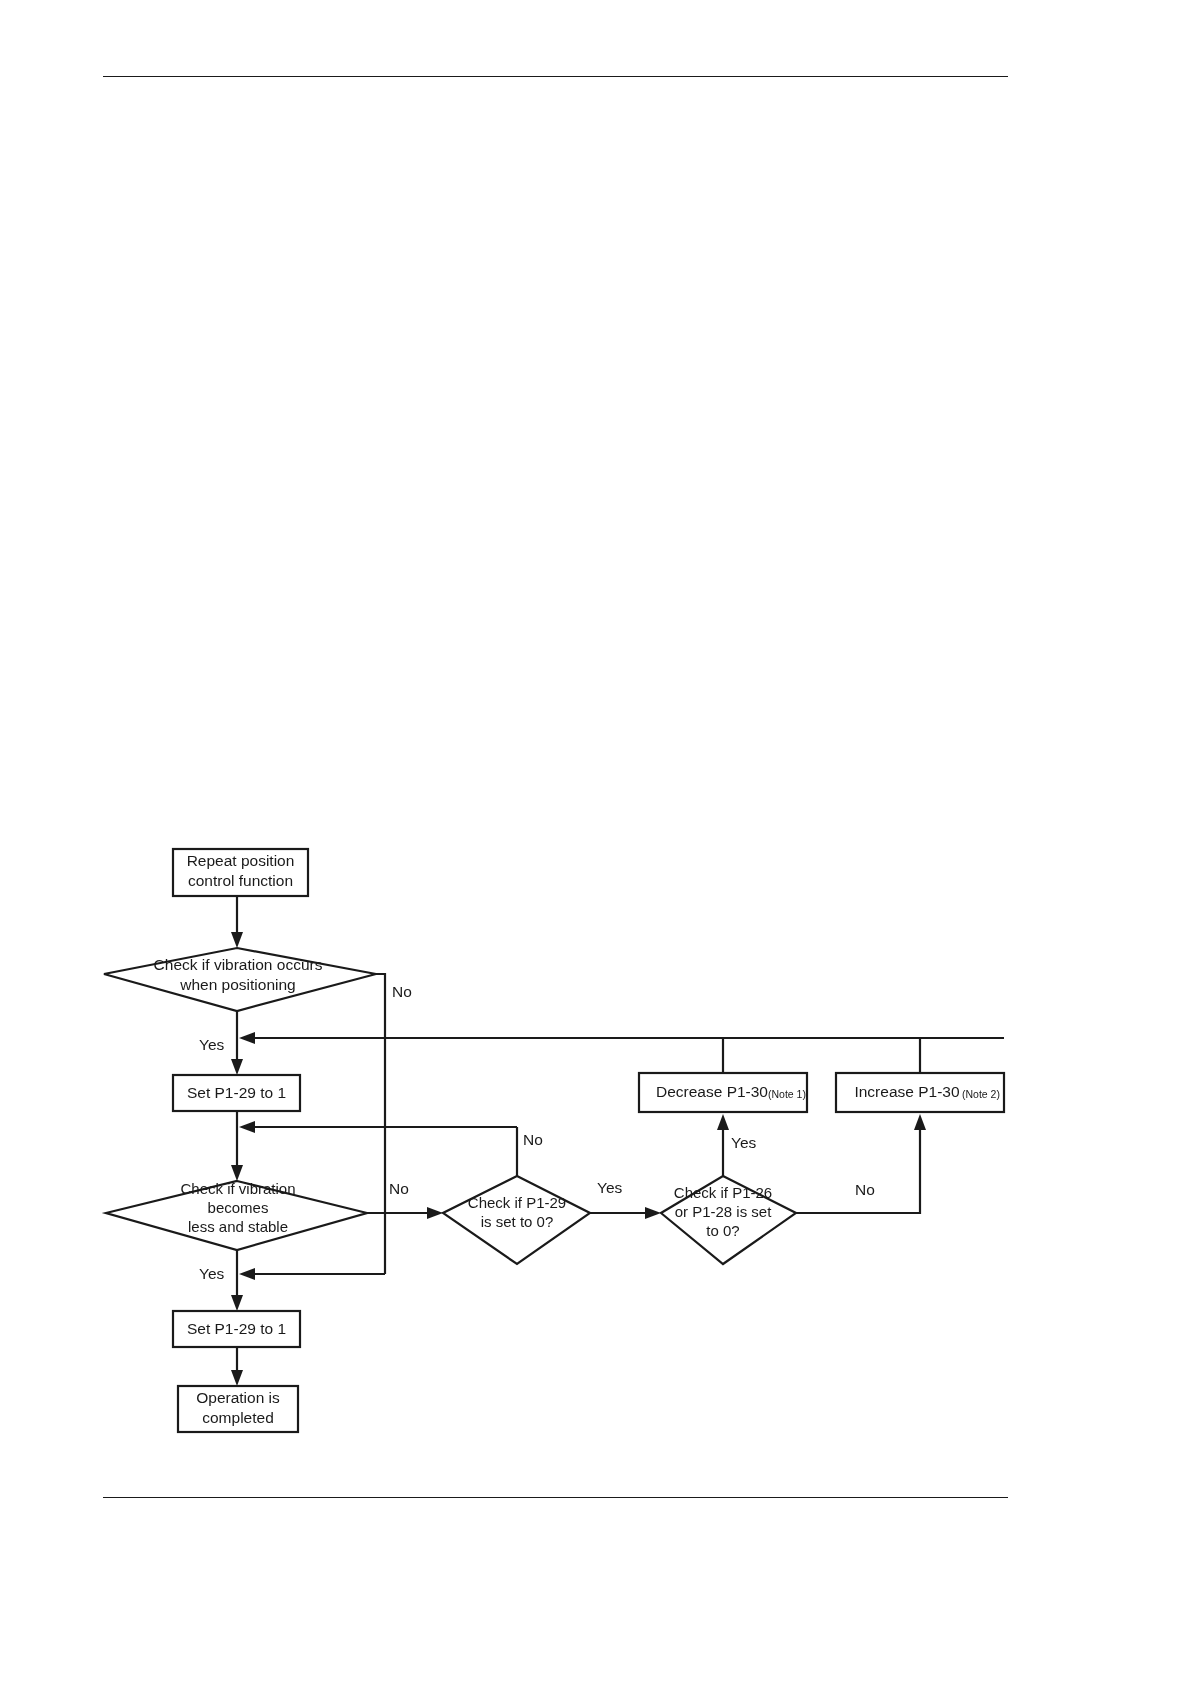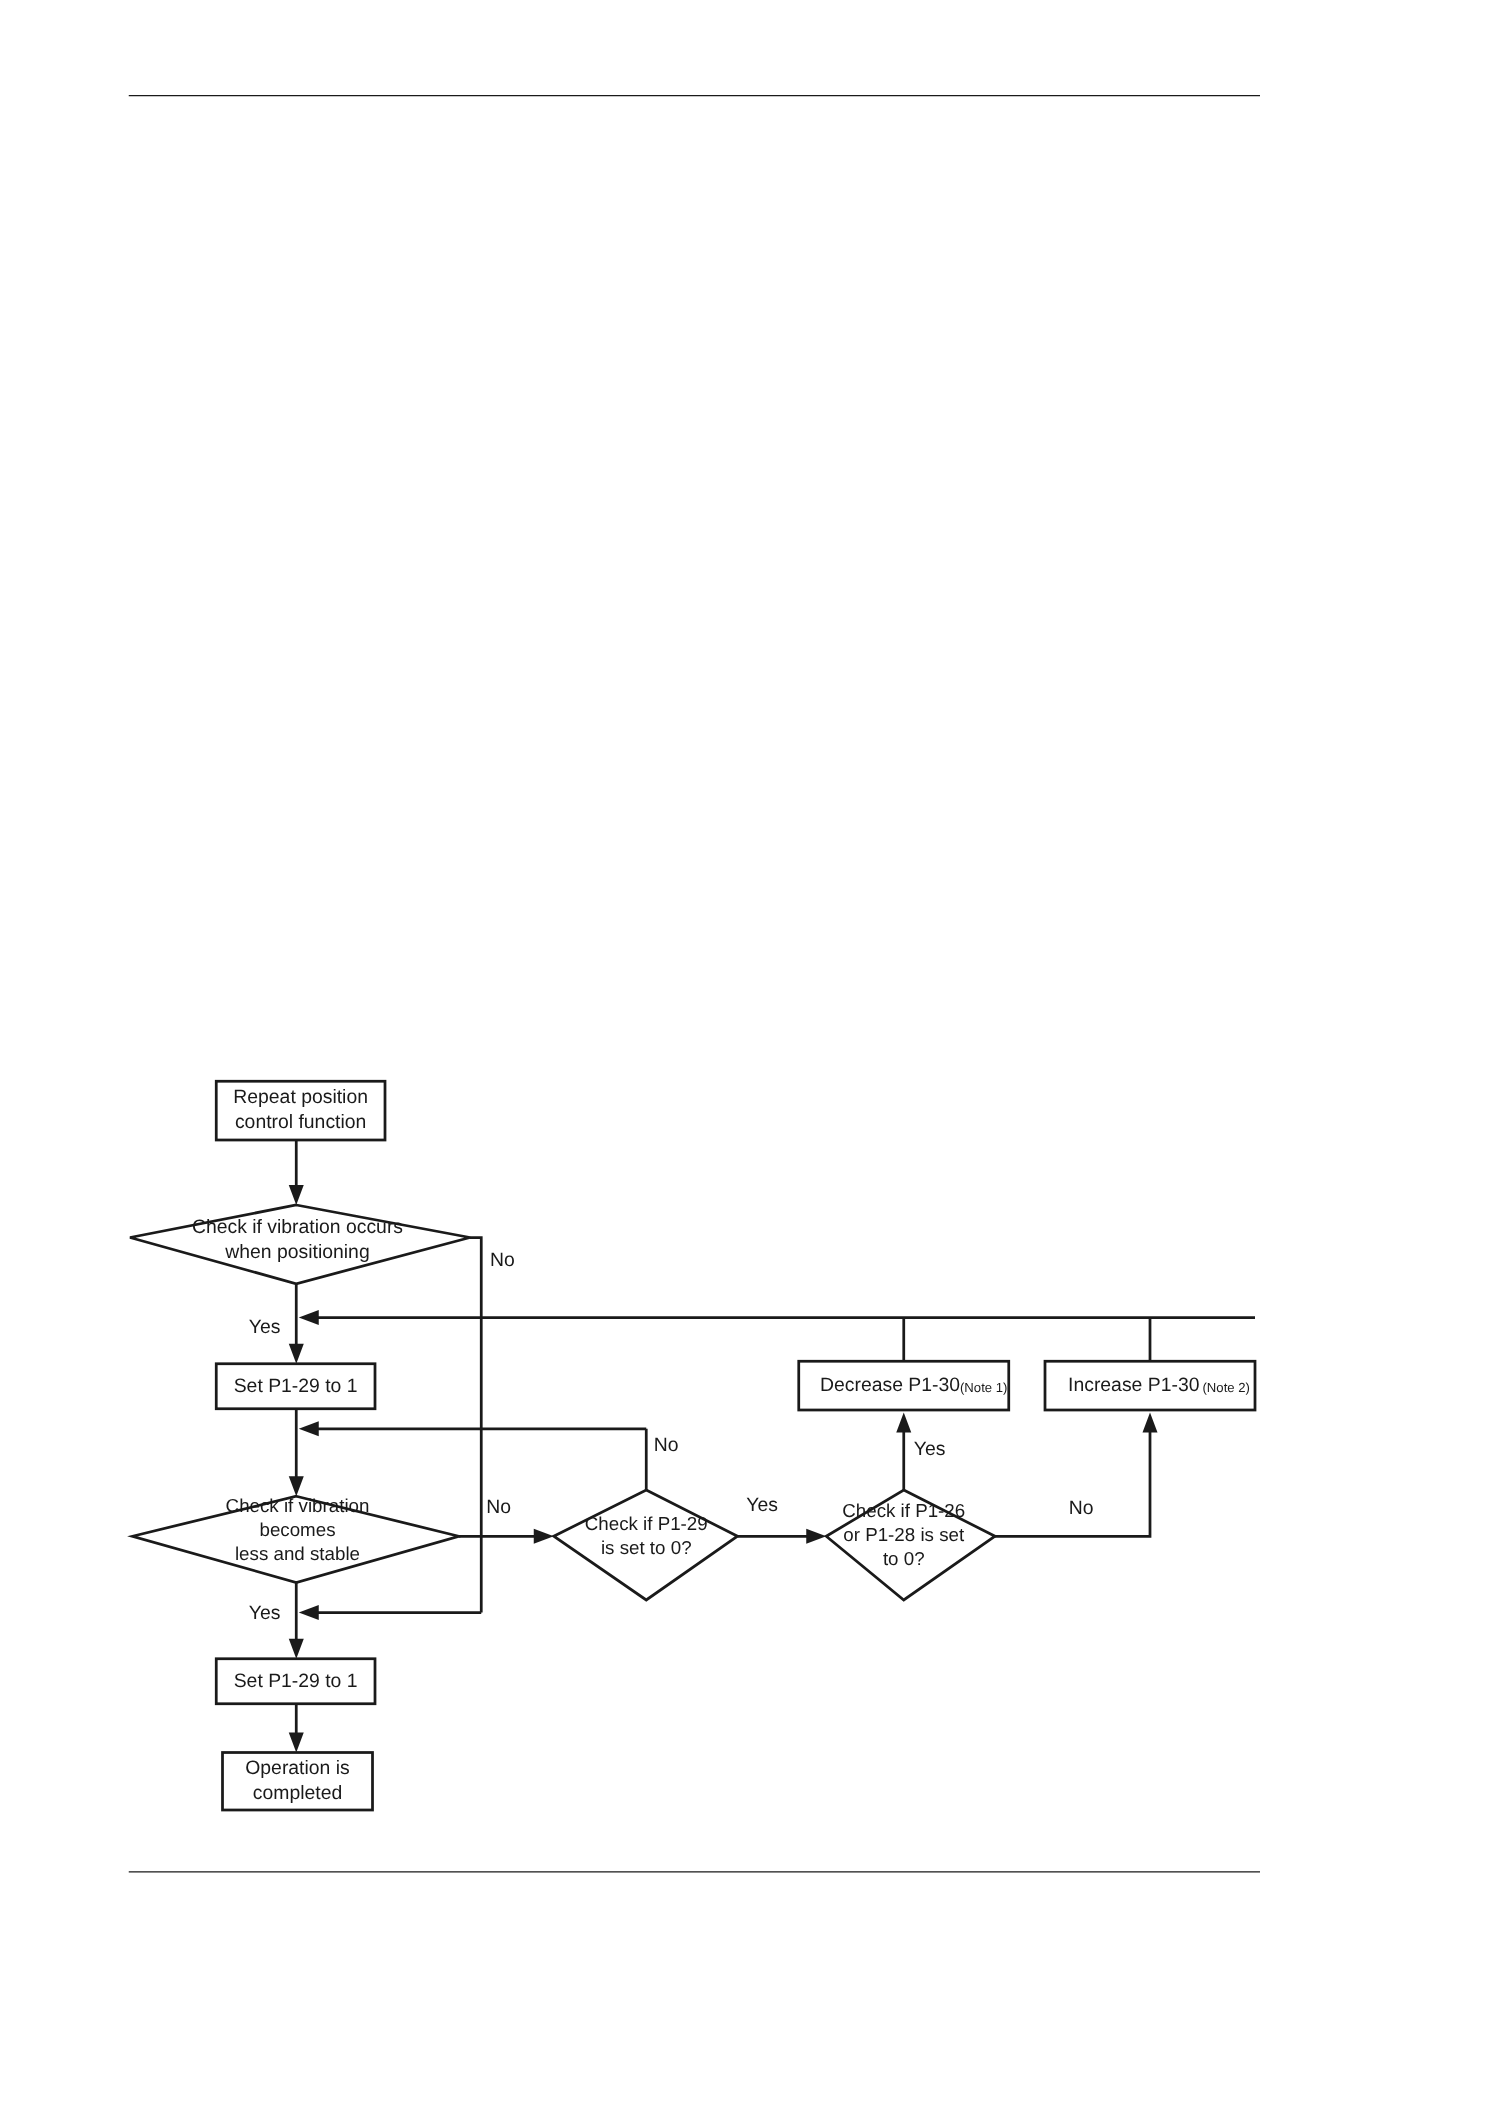--- a/index.html
+++ b/index.html
@@ -26,21 +26,21 @@
     width: 905px;
     height: 0;
     border-top: 1.6px solid #1a1a1a;
   }
   .rule.top { top: 76px; }
   .rule.bottom { top: 1497px; }
 
   .flow-wrap {
     position: absolute;
     left: 0;
-    top: 16px;
+    top: 0;
     width: 1190px;
     height: 1264px;
   }
   svg.flow {
     display: block;
     width: 1190px;
     height: 1684px;
   }
   .node-rect {
     fill: #ffffff;

